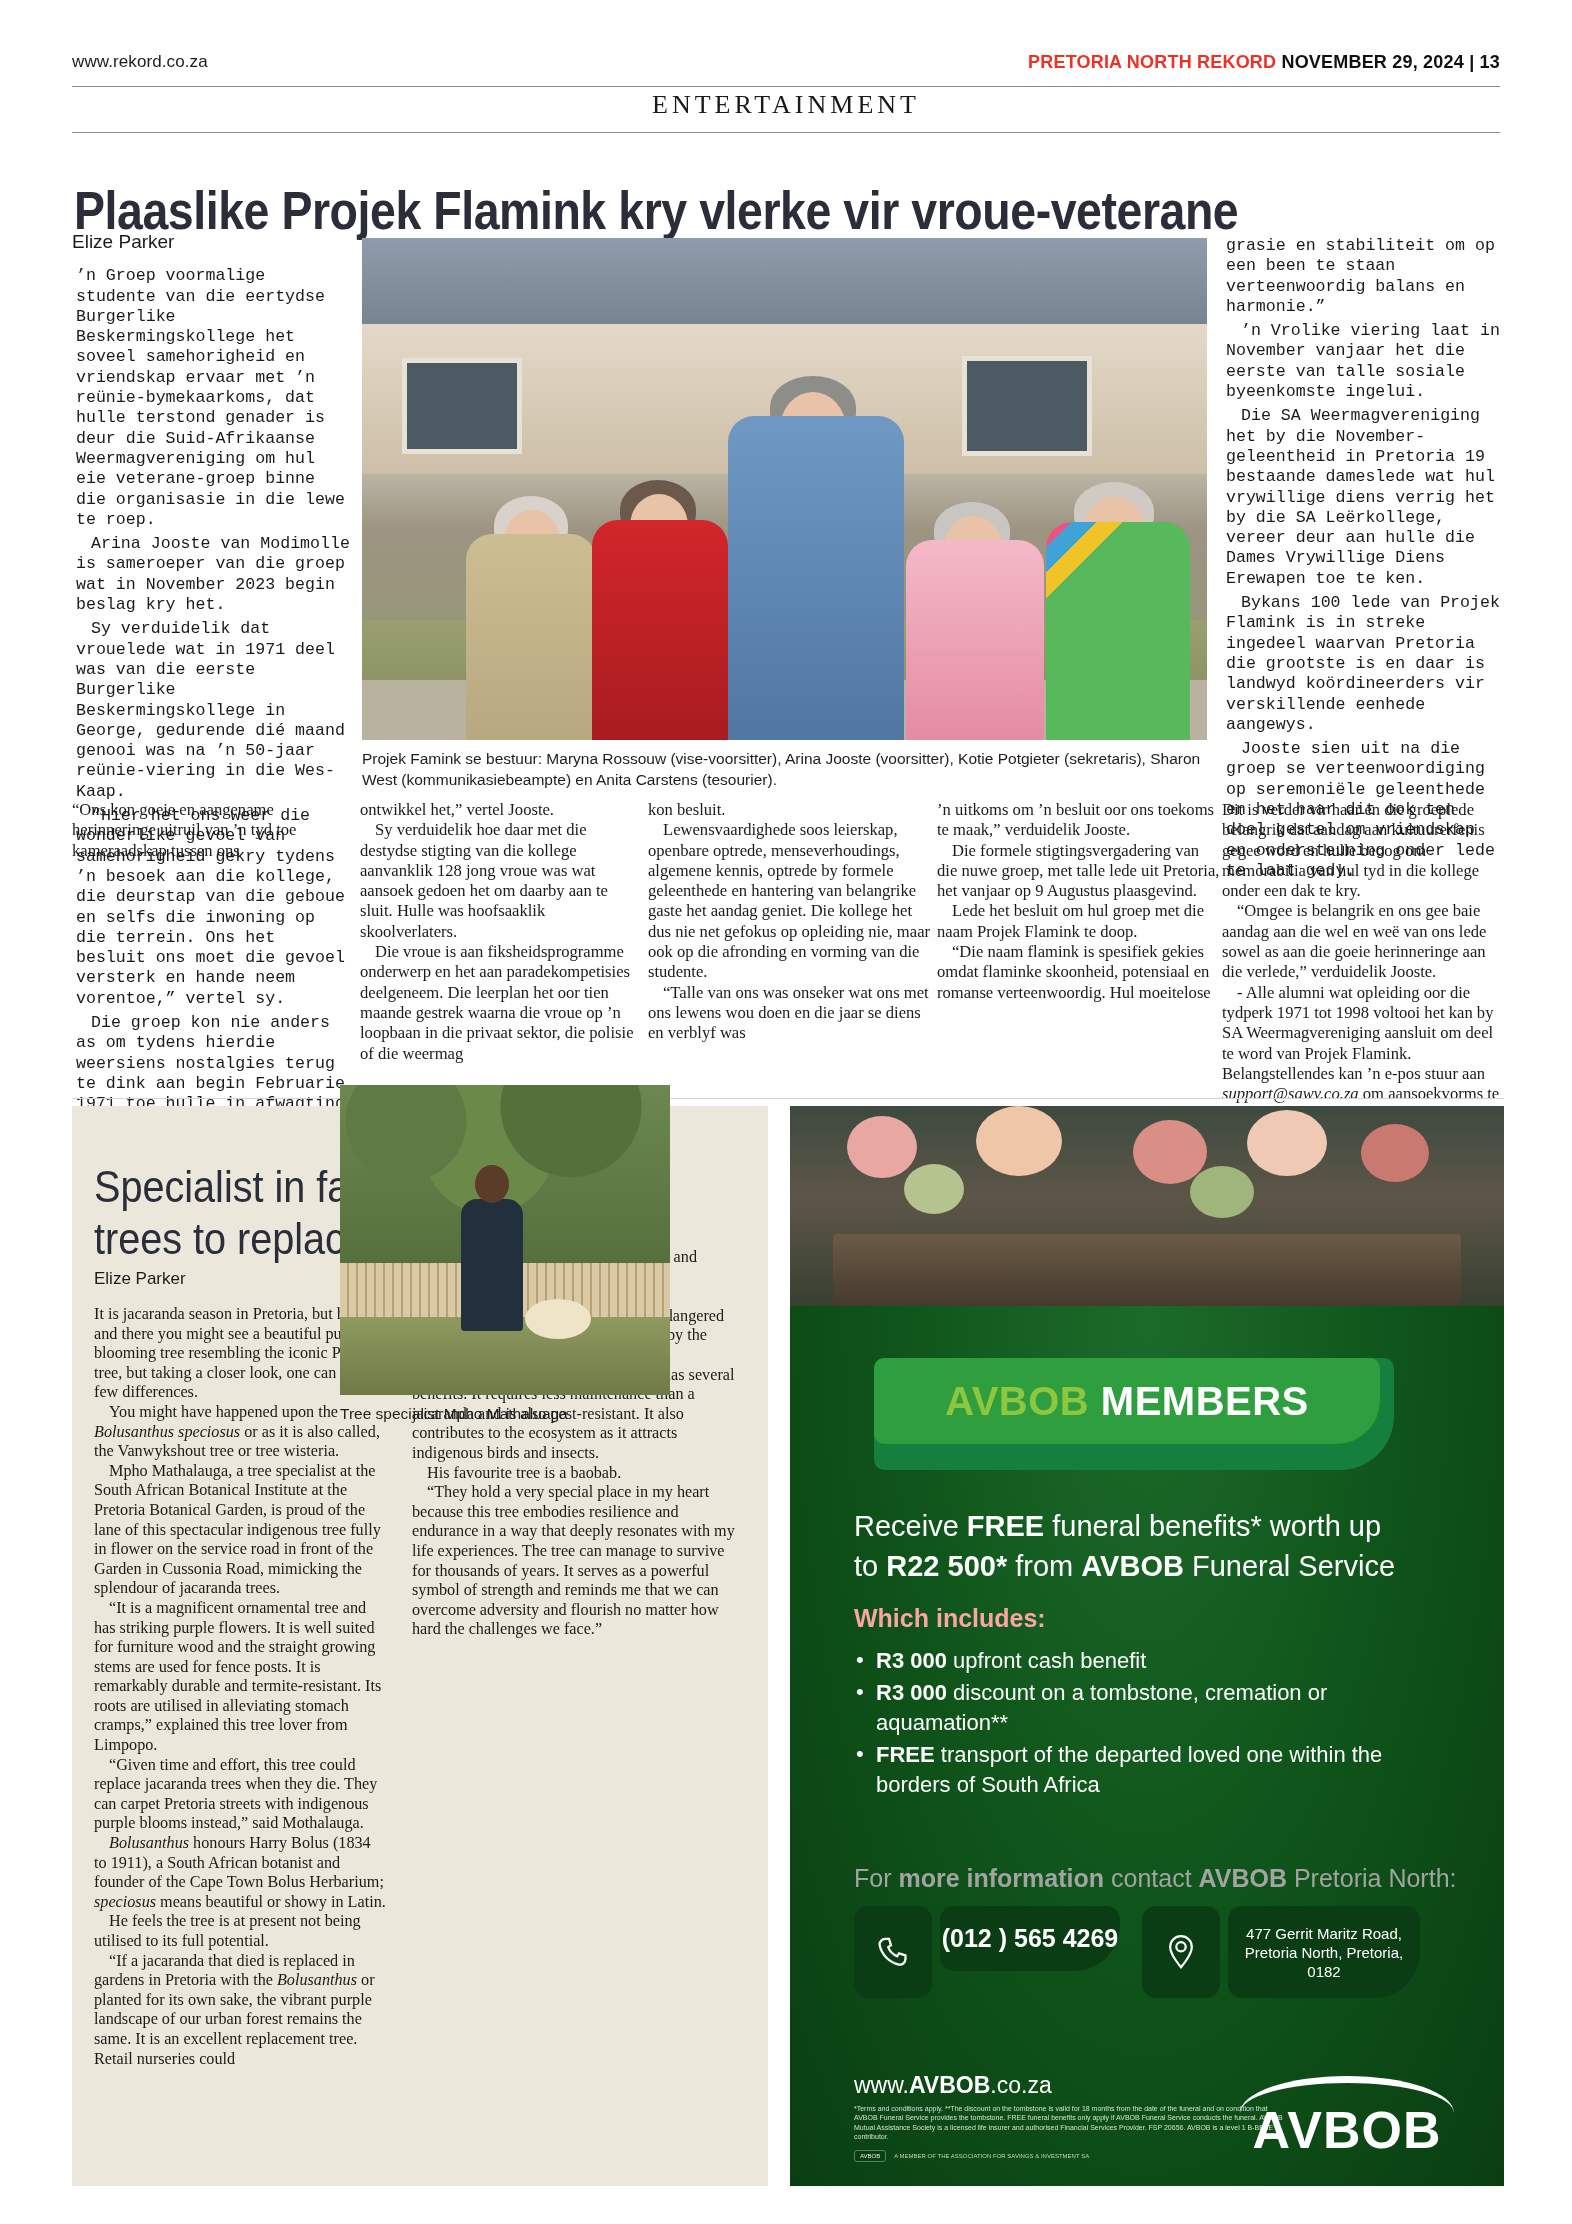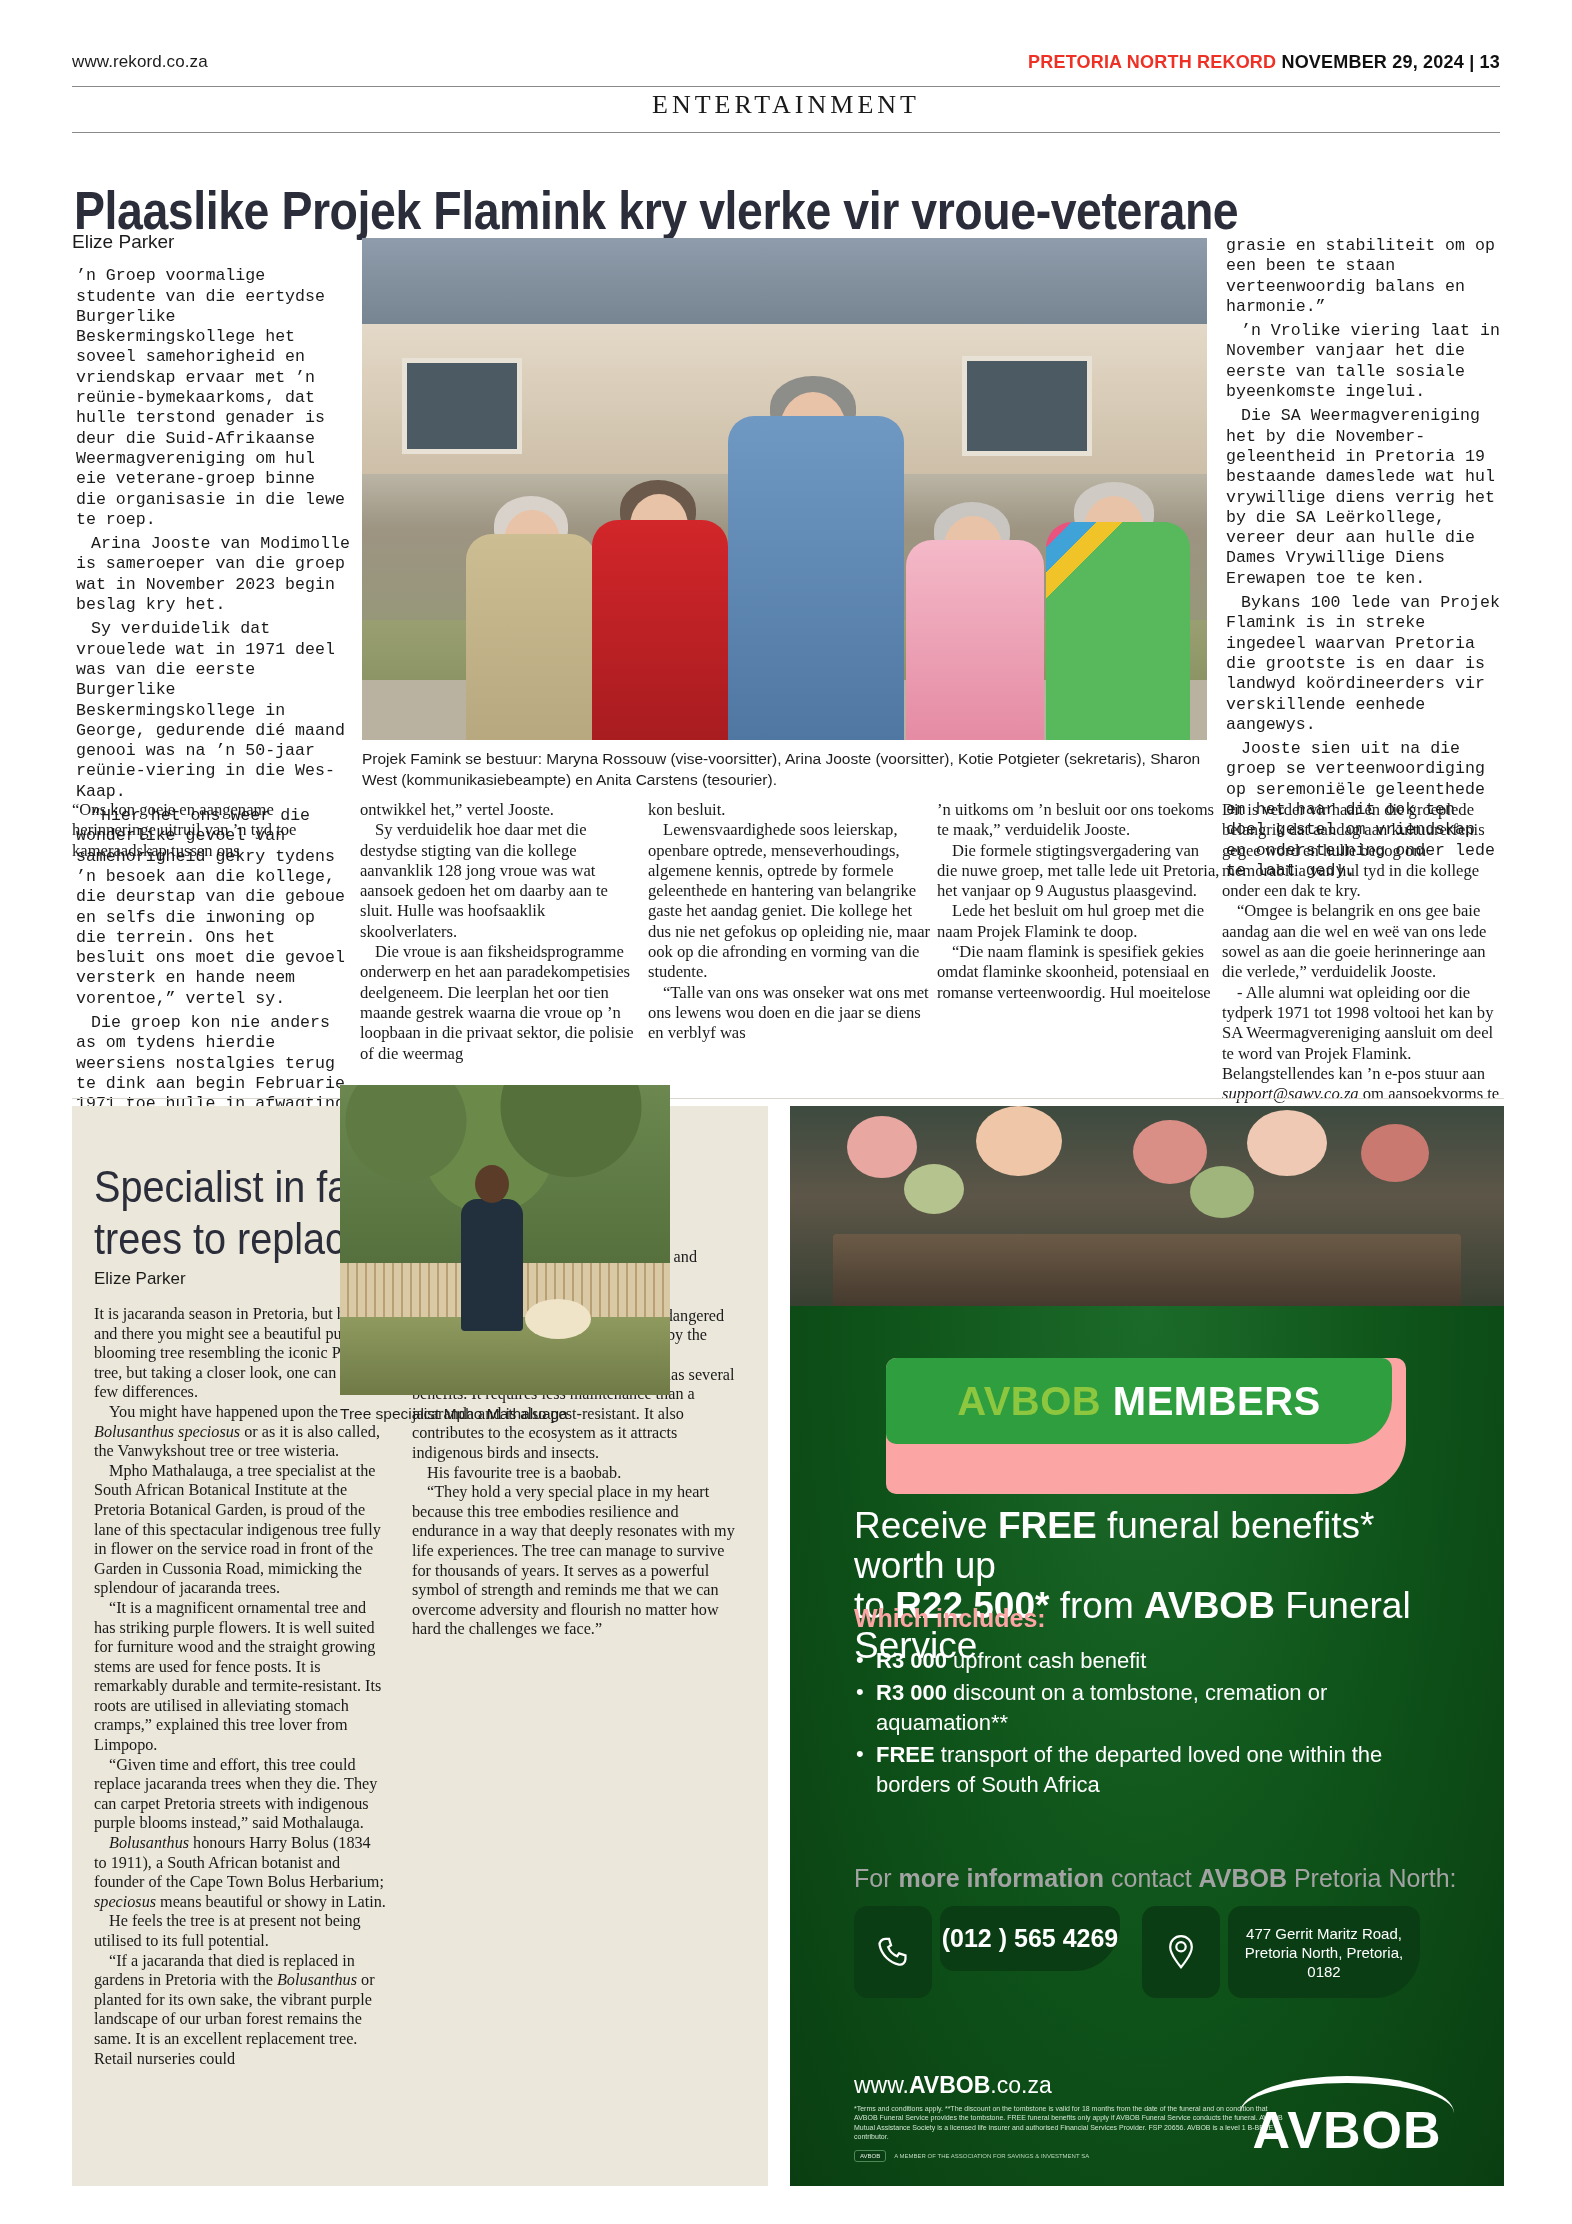--- a/index.html
+++ b/index.html
@@ -87,29 +87,29 @@
 
   
   .ad{position:absolute;left:790px;top:1106px;width:714px;height:1080px;background:#0d4f1c;overflow:hidden;}
   .ad-photo{position:absolute;left:0;top:0;width:100%;height:228px;
     background:linear-gradient(#3d4a3f 0%,#5d5648 40%,#2e3a2c 100%);}
   .ad-flower{position:absolute;border-radius:50%;}
   .ad-casket{position:absolute;left:6%;top:128px;width:88%;height:92px;background:linear-gradient(#6b5a46,#3b3128);border-radius:4px;}
   .ad-body{position:absolute;left:0;top:200px;width:100%;height:880px;
     background:radial-gradient(ellipse at 50% 0%,#1c6b2a 0%,#0e5219 55%,#0a3e12 100%);}
 
-  .banner{position:absolute;left:96px;top:252px;width:520px;height:136px;background:#fca5a5;
+  .banner{position:absolute;left:84px;top:252px;width:520px;height:112px;background:#15803d;
     border-radius:10px 10px 54px 10px;}
   .banner-in{position:absolute;left:0;top:0;width:506px;height:86px;background:#2f9e3f;
     border-radius:10px 10px 44px 10px;display:flex;align-items:center;justify-content:center;}
   .banner-in .t{font-family:"Liberation Sans Narrow","Liberation Sans",sans-serif;font-weight:bold;font-size:40px;color:#fff;letter-spacing:.5px;}
   .banner-in .t .g{color:#8dc63f;}
 
   .ad-lead{position:absolute;left:64px;top:400px;width:600px;
-    font-family:"Liberation Sans Narrow","Liberation Sans",sans-serif;font-size:37px;line-height:40px;color:#fff;}
+    font-family:"Liberation Sans Narrow","Liberation Sans",sans-serif;font-size:29px;line-height:40px;color:#fff;}
   .ad-lead b{font-weight:bold;}
   .ad-inc{position:absolute;left:64px;top:498px;
     font-family:"Liberation Sans Narrow","Liberation Sans",sans-serif;font-weight:bold;font-size:25px;color:#fca5a5;}
   .ad-list{position:absolute;left:64px;top:540px;width:600px;margin:0;padding:0;list-style:none;
     font-family:"Liberation Sans Narrow","Liberation Sans",sans-serif;font-size:22px;line-height:30px;color:#fff;}
   .ad-list li{position:relative;padding-left:22px;margin-bottom:2px;}
   .ad-list li:before{content:"•";position:absolute;left:2px;top:-1px;color:#fff;font-size:22px;}
   .ad-list b{font-weight:bold;}
   .ad-contact{position:absolute;left:64px;top:758px;width:620px;
     font-family:"Liberation Sans Narrow","Liberation Sans",sans-serif;font-size:25px;color:#a3a3a3;}

